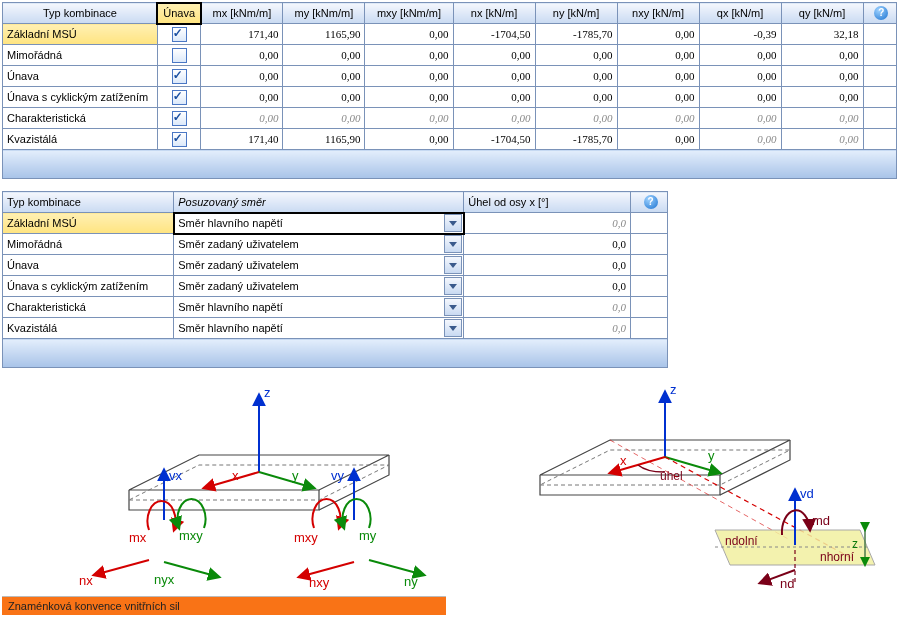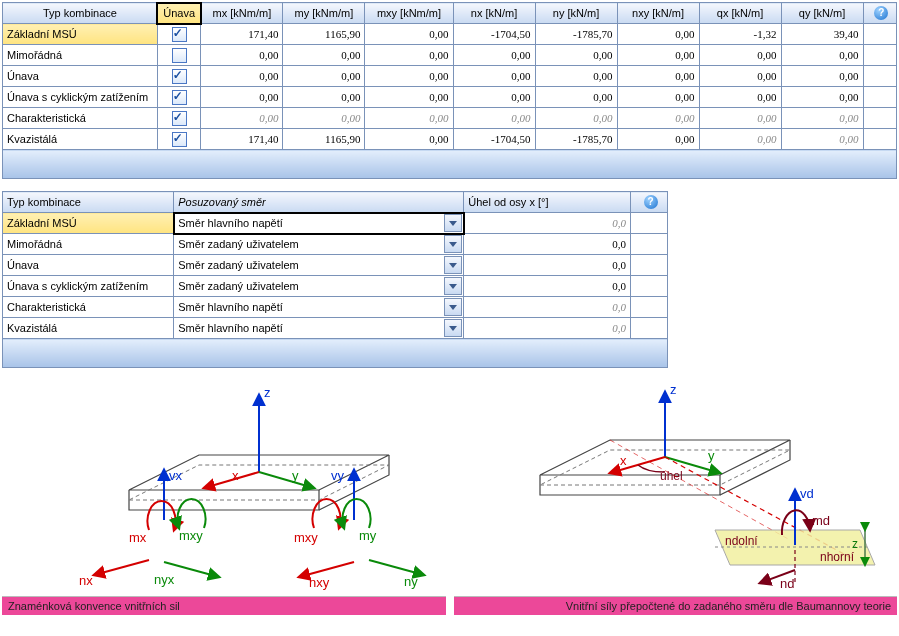--- a/index.html
+++ b/index.html
@@ -135,21 +135,21 @@
 }
 .diagram-panel {
   flex: 1;
   position: relative;
 }
 .diagram-panel svg {
   display: block;
   margin: 0 auto;
 }
 .caption {
-  background: #ec4899;
+  background: #f97316;
   border-top: 1px solid #bbb;
   padding: 3px 6px;
   margin-top: 6px;
   font-size: 11px;
   color: #222;
 }
 .caption.r { text-align: right; }
 </style>
 </head>
 <body>
@@ -173,22 +173,22 @@
     <tbody id="t1body">
       <tr class="selrow">
         <td class="cname">Základní MSÚ</td>
         <td class="checkcell"><span class="chk on"></span></td>
         <td class="num">171,40</td>
         <td class="num">1165,90</td>
         <td class="num">0,00</td>
         <td class="num">-1704,50</td>
         <td class="num">-1785,70</td>
         <td class="num">0,00</td>
-        <td class="num">-1,32</td>
-        <td class="num">39,40</td>
+        <td class="num">-0,39</td>
+        <td class="num">32,18</td>
         <td></td>
       </tr>
       <tr>
         <td class="cname">Mimořádná</td>
         <td class="checkcell"><span class="chk "></span></td>
         <td class="num">0,00</td>
         <td class="num">0,00</td>
         <td class="num">0,00</td>
         <td class="num">0,00</td>
         <td class="num">0,00</td>
@@ -424,15 +424,14 @@
       <text x="265" y="165" fill="#7a0018" font-size="12">ndolní</text>
       <text x="360" y="181" fill="#7a0018" font-size="12">nhorní</text>
 
       <line x1="405" y1="150" x2="405" y2="185" stroke="#4a7a4a" stroke-width="1.5" marker-start="url(#ar-grn2)" marker-end="url(#ar-grn2)"></line>
       <text x="392" y="168" fill="#0a7a0a" font-size="12">z</text>
 
       <line x1="335" y1="170" x2="335" y2="205" stroke="#7a0018" stroke-width="1.2" stroke-dasharray="4 3"></line>
       <line x1="335" y1="190" x2="300" y2="203" stroke="#7a0018" stroke-width="2" marker-end="url(#ar-drk)"></line>
       <text x="320" y="208" fill="#7a0018" font-size="13">nd</text>
     </svg>
-    <div class="caption r">Vnitřní síly přepočtené do zadaného směru dle Baumannovy teorie</div>
   </div>
 </div>
 
 </body></html>

